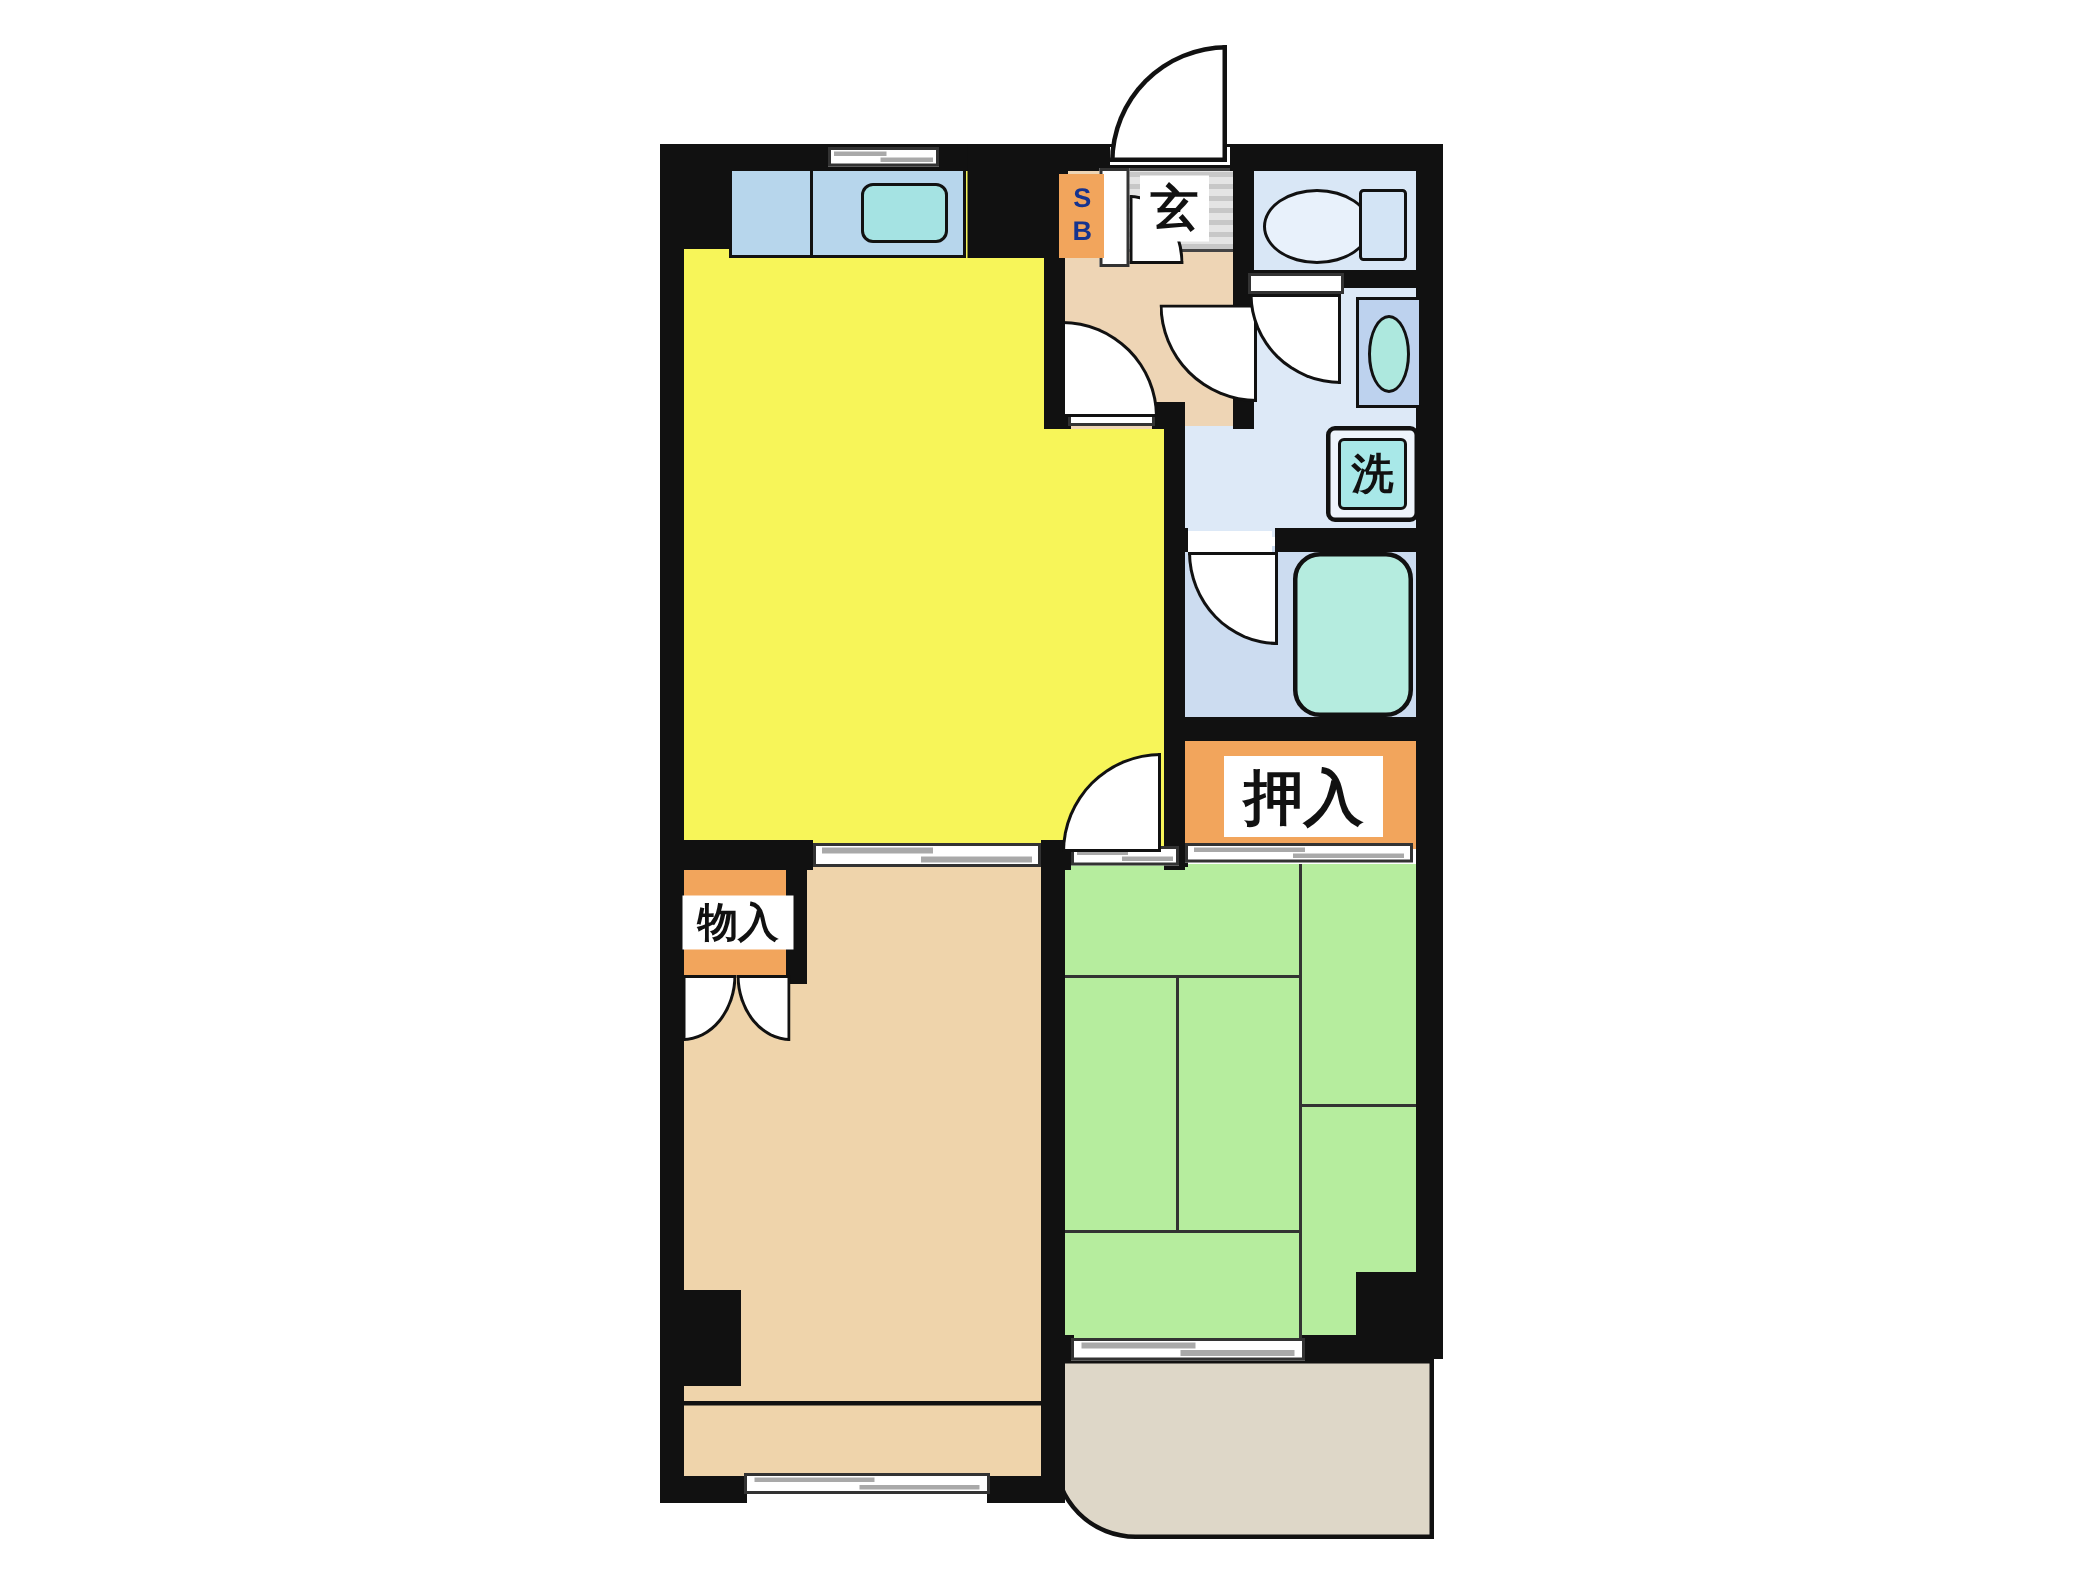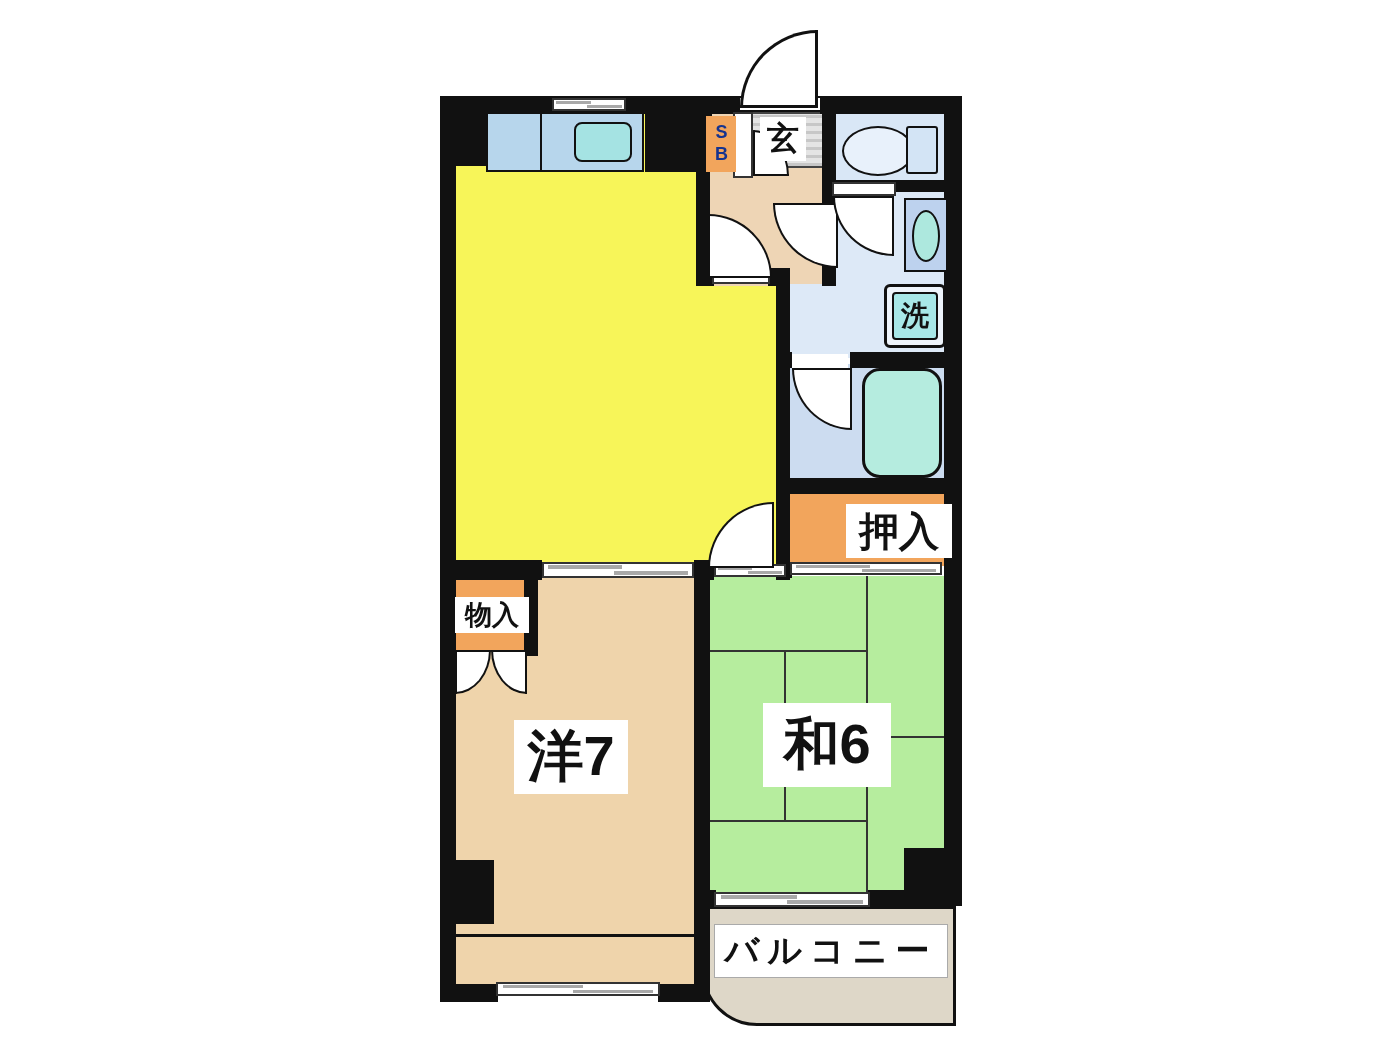--- a/index.html
+++ b/index.html
@@ -129,32 +129,23 @@
   <div class="fix" style="left:912px;top:210px;width:28px;height:52px;background:#ade8de;border:2px solid #111;border-radius:50%;"></div>
   <div class="fix" style="left:884px;top:284px;width:62px;height:64px;background:#eef4fb;border:3px solid #111;border-radius:6px;"></div>
   <div class="fix lbl" style="left:892px;top:292px;width:46px;height:48px;background:#a8e8e8;border:2px solid #111;border-radius:4px;font-size:28px;">
     <span>洗</span>
   </div>
   <div class="fix" style="left:862px;top:368px;width:80px;height:110px;background:#b5ecdf;border:3px solid #111;border-radius:18px;"></div>
   <div class="fix lbl" style="left:706px;top:116px;width:30px;height:56px;background:#f2a55c;color:#16338f;font-size:18px;font-weight:bold;writing-mode:vertical-rl;text-orientation:upright;letter-spacing:2px;">
     <span>SB</span>
   </div>
 
-  <div class="lbl" style="left:514px;top:720px;width:114px;height:74px;font-size:56px;">
-    <span>洋7</span>
-  </div>
-  <div class="lbl" style="left:763px;top:703px;width:128px;height:84px;font-size:56px;">
-    <span>和6</span>
-  </div>
-  <div class="lbl" style="left:816px;top:504px;width:106px;height:54px;font-size:40px;margin-left:30px;">
+  <div class="lbl" style="left:816px;top:504px;width:106px;height:54px;font-size:40px;">
     <span>押入</span>
   </div>
   <div class="lbl" style="left:455px;top:597px;width:74px;height:36px;font-size:27px;">
     <span>物入</span>
   </div>
   <div class="lbl" style="left:760px;top:117px;width:46px;height:44px;font-size:32px;">
     <span>玄</span>
   </div>
-  <div class="lbl" style="left:714px;top:924px;width:232px;height:52px;font-size:34px;letter-spacing:8px;border:1px solid #aaa;">
-    <span>バルコニー</span>
-  </div>
 
 </div>
 
 </body></html>

